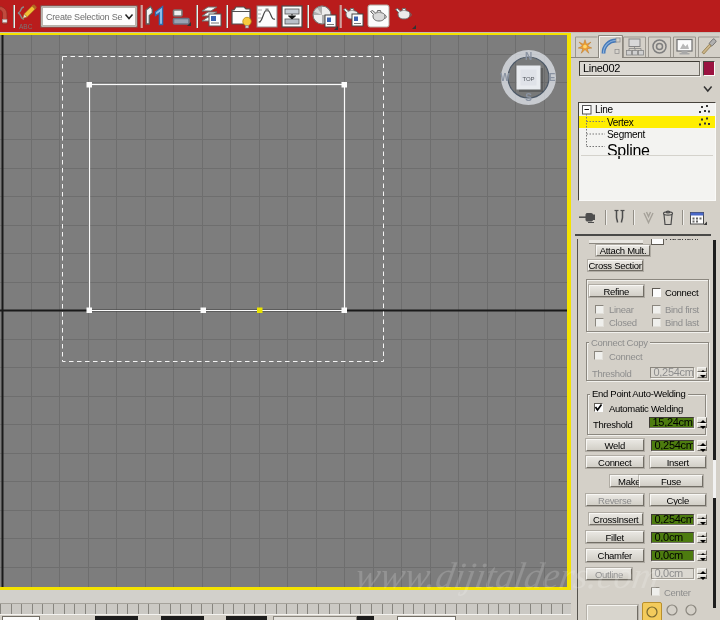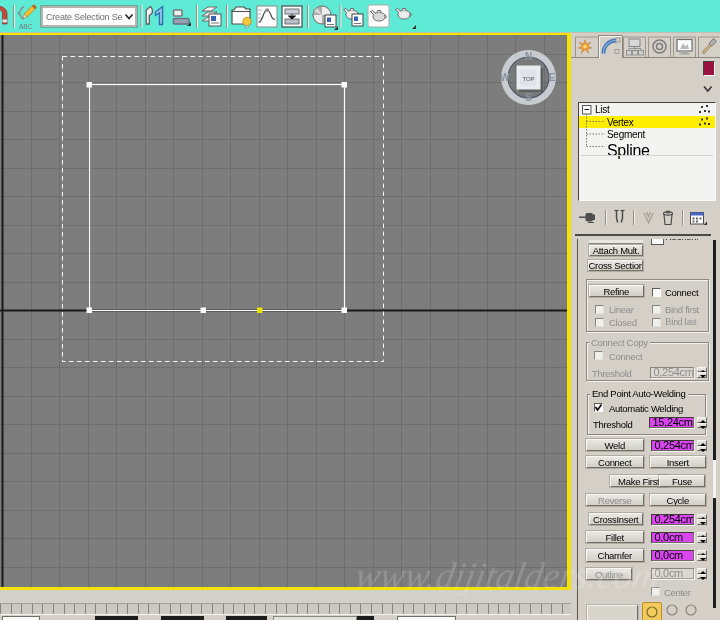--- a/index.html
+++ b/index.html
@@ -9,42 +9,42 @@
   .btn{position:absolute;background:linear-gradient(#e9e7e2,#d2cfc7);
        border:1px solid;border-color:#f8f7f4 #726e66 #726e66 #f8f7f4;
        box-shadow:0 0 0 1px rgba(110,106,98,.35);
        font-size:9.5px;letter-spacing:-0.3px;color:#000;text-align:center;box-sizing:border-box;white-space:nowrap;overflow:hidden;}
   .btn.dis{color:#8d8d8d;}
   .cb{position:absolute;width:9px;height:9px;background:#fcfcfc;box-sizing:border-box;
       border:1px solid;border-color:#5f5b54 #fdfdfd #fdfdfd #5f5b54;}
   .cb.dis{background:#efefec;border-color:#8a867e #e2e0da #e2e0da #8a867e;}
   .lbl{position:absolute;font-size:9.5px;letter-spacing:-0.3px;color:#000;white-space:nowrap;}
   .lbl.dis{color:#8d8d8d;text-align:right;}
-  .fld{position:absolute;background:#d946ef;box-sizing:border-box;
+  .fld{position:absolute;background:#4d7c0f;box-sizing:border-box;
        border:1px solid;border-color:#3e3a34 #6e6a62 #6e6a62 #3e3a34;box-shadow:1px 1px 0 rgba(250,250,248,.8);
        font-size:11px;letter-spacing:-0.3px;color:#000;padding-left:3px;overflow:hidden;white-space:nowrap;}
   .fld.dis{background:#dbd8d1;color:#8d8d8d;border-color:#8a867e #a09c94 #a09c94 #8a867e;}
   .grp{position:absolute;border:1px solid #8b877f;box-sizing:border-box;
        box-shadow:inset 1px 1px 0 #f2f1ed, 1px 1px 0 #f2f1ed;}
   .grplbl{position:absolute;font-size:9.5px;letter-spacing:-0.3px;background:#d4d0c8;padding:0 2px;white-space:nowrap;}
   .spin{position:absolute;width:10px;box-sizing:border-box;}
   .spin .up,.spin .dn{position:absolute;left:0;width:10px;height:50%;box-sizing:border-box;
        background:linear-gradient(#eceae5,#cfccc4);
        border:1px solid;border-color:#f5f4f0 #6e6a62 #6e6a62 #f5f4f0;}
   .spin .up{top:0;} .spin .dn{bottom:0;}
   .tri-u{position:absolute;left:2px;top:2px;width:0;height:0;
        border-left:3px solid transparent;border-right:3px solid transparent;border-bottom:3px solid #000;}
   .tri-d{position:absolute;left:2px;top:2px;width:0;height:0;
        border-left:3px solid transparent;border-right:3px solid transparent;border-top:3px solid #000;}
 </style>
 </head>
 <body>
 <div id="app">
 
-  <div class="abs" id="toolbar" style="left:0;top:0;width:720px;height:33px;background:#5eead4;border-bottom:0;box-shadow:inset 0 -1px 0 #c2beb6;">
+  <div class="abs" id="toolbar" style="left:0;top:0;width:720px;height:33px;background:#b91c1c;border-bottom:0;box-shadow:inset 0 -1px 0 #c2beb6;">
     <svg width="720" height="33" style="position:absolute;left:0;top:0;">
 
       <path d="M -7 9 A 8 8 0 0 1 7 14 L 7 24 L 2.5 24 L 2.5 15 A 4 4 0 0 0 -7 13 Z" fill="#c14a3e" stroke="#8d2a20" stroke-width="0.7"></path>
       <rect x="2.5" y="19.5" width="4.5" height="2.8" fill="#e8e8e8" stroke="#999" stroke-width="0.5"></rect>
 
       <g stroke-width="1">
         <line x1="13.5" y1="5" x2="13.5" y2="28" stroke="#928e86"></line>
           <line x1="14.5" y1="5" x2="14.5" y2="28" stroke="#f0efec"></line>
         <line x1="141" y1="5" x2="141" y2="28" stroke="#928e86"></line>
           <line x1="142" y1="5" x2="142" y2="28" stroke="#f0efec"></line>
@@ -280,29 +280,30 @@
       <path d="M 109 16 L 112 10.5 L 114.5 13.5 L 116.5 11 L 118 16 Z" fill="#b8b8b8"></path>
       <rect x="110.5" y="18" width="6" height="2" fill="#a8a8a8"></rect>
       <rect x="108.5" y="20" width="10" height="1.5" fill="#a8a8a8"></rect>
 
       <g transform="translate(138,13.5) rotate(42)">
         <rect x="-2" y="-9" width="4" height="7" rx="1" fill="#b0b0b0" stroke="#666" stroke-width="0.8"></rect>
         <rect x="-1.2" y="-2" width="2.4" height="11" fill="#cdb68a" stroke="#8a7440" stroke-width="0.7"></rect>
       </g>
     </svg>
 
+    <div class="fld" style="left:8px;top:28px;width:121px;height:15px;background:#dcd9d3;line-height:13px;">Line002</div>
     <div class="abs" style="left:132px;top:28px;width:12px;height:15px;background:#9b1340;box-sizing:border-box;border:1px solid;border-color:#46423c #fafaf8 #fafaf8 #46423c;"></div>
 
     <svg width="16" height="10" style="position:absolute;left:131px;top:52px;">
       <path d="M 2 1.5 L 5.8 6 L 9.6 1.5" fill="none" stroke="#333" stroke-width="1.5"></path>
     </svg>
 
     <div class="abs" style="left:7px;top:69px;width:138px;height:99px;background:#f3f3f1;box-sizing:border-box;border:1px solid;border-color:#46423c #fafaf8 #fafaf8 #46423c;overflow:hidden;">
       <div class="abs" style="left:0;top:0;width:136px;height:12.5px;font-size:10px;letter-spacing:-0.3px;">
-        <span class="abs" style="left:16px;top:1px;">List</span>
+        <span class="abs" style="left:16px;top:1px;">Line</span>
       </div>
       <div class="abs" style="left:0;top:12.5px;width:136px;height:12.5px;background:#ffee00;font-size:10px;letter-spacing:-0.3px;padding-left:21px;">
         <span class="abs" style="left:28px;top:1px;">Vertex</span>
       </div>
       <div class="abs" style="left:0;top:25px;width:136px;height:12.5px;font-size:10px;letter-spacing:-0.3px;">
         <span class="abs" style="left:28px;top:1px;">Segment</span>
       </div>
       <div class="abs" style="left:0;top:37.5px;width:136px;height:12.5px;font-size:16px;letter-spacing:-0.3px;">
         <span class="abs" style="left:28px;top:1px;">Spline</span>
       </div>
@@ -387,35 +388,35 @@
 
     <div class="abs" style="left:4px;top:201px;width:136px;height:2px;background:#4a4a48;"></div>
 
     <div class="abs" id="rollout" style="left:5px;top:204px;width:144px;height:383px;overflow:hidden;">
 
       <div class="abs" style="left:13px;top:3px;width:54px;height:3px;background:#e9e7e2;border-bottom:1px solid #8b877f;"></div>
       <div class="abs" style="left:75px;top:2px;width:11px;height:5px;background:#fcfcfc;border:1px solid #5f5b54;border-top:none;"></div>
       <div class="abs" style="left:89px;top:2px;width:33px;height:4px;overflow:hidden;">
         <span style="position:absolute;left:0;top:-8px;font-size:9.5px;letter-spacing:-0.3px;color:#222;">Reorient</span>
       </div>
-      <div class="btn" style="left:13px;top:8px;width:54px;height:11px;line-height:10px;">Attach Mult.</div>
+      <div class="btn" style="left:20px;top:8px;width:54px;height:11px;line-height:10px;">Attach Mult.</div>
       <div class="btn" style="left:11.5px;top:23px;width:55.5px;height:11px;line-height:10px;">Cross Section</div>
 
       <div class="grp" style="left:10px;top:42px;width:123px;height:53px;"></div>
       <div class="btn" style="left:13px;top:48px;width:54.5px;height:12px;line-height:11px;">Refine</div>
       <span class="cb" style="left:76px;top:50.5px;"></span>
       <span class="lbl" style="left:89px;top:50px;">Connect</span>
       <span class="cb dis" style="left:19px;top:67.5px;"></span>
       <span class="lbl dis" style="left:33px;top:67px;">Linear</span>
       <span class="cb dis" style="left:76px;top:67.5px;"></span>
       <span class="lbl dis" style="left:89px;top:67px;">Bind first</span>
       <span class="cb dis" style="left:19px;top:80.5px;"></span>
       <span class="lbl dis" style="left:33px;top:80px;">Closed</span>
       <span class="cb dis" style="left:76px;top:80.5px;"></span>
-      <span class="lbl dis" style="left:89px;top:80px;font-family:Liberation Serif, serif;">Bind last</span>
+      <span class="lbl dis" style="left:89px;top:80px;">Bind last</span>
 
       <div class="grp" style="left:10px;top:105px;width:123px;height:39px;"></div>
       <span class="grplbl lbl dis" style="left:13px;top:99.5px;">Connect Copy</span>
       <span class="cb dis" style="left:18px;top:114px;"></span>
       <span class="lbl dis" style="left:33px;top:114px;">Connect</span>
       <span class="lbl dis" style="left:16px;top:130.5px;">Threshold</span>
       <div class="fld dis" style="left:73.5px;top:130px;width:44.5px;height:10.5px;line-height:9px;">0,254cm</div>
       <div class="spin" style="left:121px;top:130px;height:10.5px;">
         <div class="up">
             <i class="tri-u"></i>
@@ -449,21 +450,21 @@
         <div class="up">
             <i class="tri-u"></i>
           </div>
           <div class="dn">
             <i class="tri-d"></i>
           </div>
       </div>
       <div class="btn" style="left:10px;top:219px;width:57.5px;height:12px;line-height:11px;">Connect</div>
       <div class="btn" style="left:73.5px;top:219px;width:56.5px;height:12px;line-height:11px;">Insert</div>
       <div class="btn" style="left:10px;top:238.3px;width:57.5px;height:12px;line-height:11px;margin-left:24px;">Make First</div>
-      <div class="btn" style="left:83px;top:238.3px;width:46px;height:12px;line-height:11px;">Fuse</div>
+      <div class="btn" style="left:63px;top:238.3px;width:64px;height:12px;line-height:11px;">Fuse</div>
       <div class="btn dis" style="left:10px;top:257.4px;width:57.5px;height:12px;line-height:11px;">Reverse</div>
       <div class="btn" style="left:73.5px;top:257.4px;width:56.5px;height:12px;line-height:11px;">Cycle</div>
       <div class="btn" style="left:13px;top:276px;width:53.5px;height:12px;line-height:11px;">CrossInsert</div>
       <div class="fld" style="left:74.5px;top:276.5px;width:43.5px;height:11px;line-height:9px;">0,254cm</div>
       <div class="spin" style="left:121px;top:276.5px;height:11px;">
         <div class="up">
             <i class="tri-u"></i>
           </div>
           <div class="dn">
             <i class="tri-d"></i>

